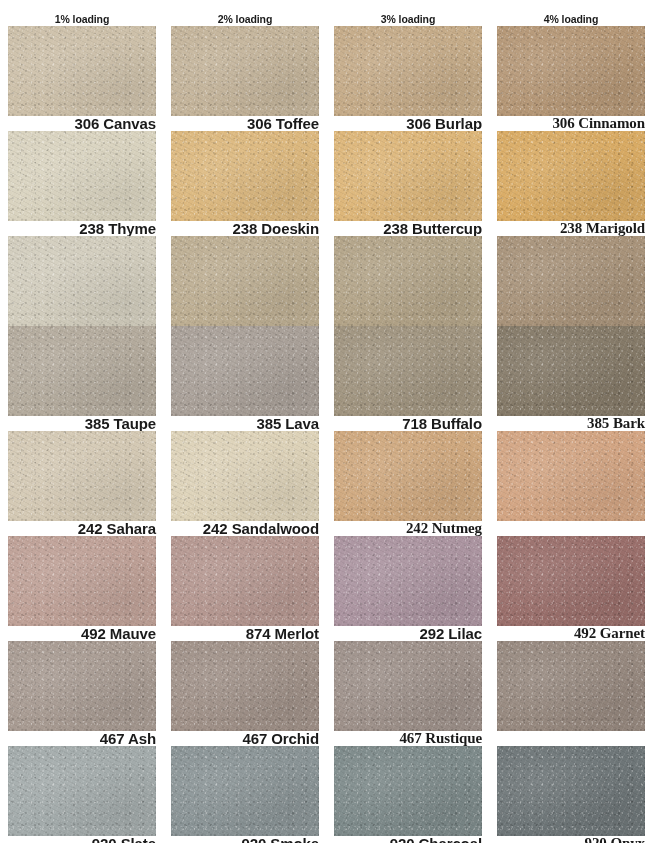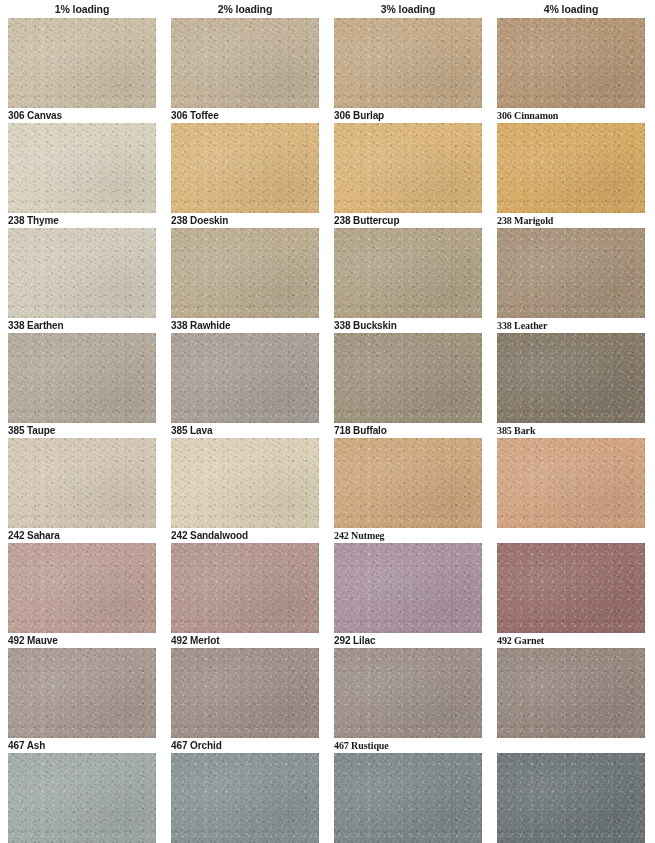--- a/index.html
+++ b/index.html
@@ -12,22 +12,22 @@
   }
   #sheet{
     position:relative;
     width:655px;height:843px;
     box-sizing:border-box;
     padding:0 8px;
   }
   .header-row{
     display:flex;
     width:639px;
-    height:18px;
-    align-items:center;
+    height:26px;
+    align-items:flex-end;
   }
   .header-cell{
     width:148px;
     margin-right:15px;
     text-align:center;
     font-size:10.5px;
     font-weight:bold;
     color:#1a1a1a;
     letter-spacing:-0.1px;
     line-height:14px;
@@ -85,22 +85,22 @@
 
   .label-row{
     display:flex;
     width:639px;
     height:15px;
     align-items:center;
   }
   .label-cell{
     width:148px;
     margin-right:15px;
-    text-align:left;
-    font-size:10px;
+    text-align:right;
+    font-size:15px;
     font-weight:bold;
     color:#1a1a1a;
     letter-spacing:-0.1px;
     line-height:15px;
     white-space:nowrap;
   }
   .label-cell:last-child{margin-right:0;font-family:Liberation Serif, serif;}
 </style>
 </head>
 <body>
@@ -162,26 +162,20 @@
         <div class="swatch-cell">
           <div class="swatch-chip" style="background-color: rgb(189, 174, 146);"></div>
         </div>
         <div class="swatch-cell">
           <div class="swatch-chip" style="background-color: rgb(179, 164, 136);"></div>
         </div>
         <div class="swatch-cell">
           <div class="swatch-chip" style="background-color: rgb(168, 147, 122);"></div>
         </div>
       </div>
-      <div class="label-row">
-        <div class="label-cell">338 Earthen</div>
-        <div class="label-cell">338 Rawhide</div>
-        <div class="label-cell">338 Buckskin</div>
-        <div class="label-cell">338 Leather</div>
-      </div>
       <div class="swatch-row">
         <div class="swatch-cell">
           <div class="swatch-chip" style="background-color: rgb(180, 171, 157);"></div>
         </div>
         <div class="swatch-cell">
           <div class="swatch-chip" style="background-color: rgb(169, 160, 152);"></div>
         </div>
         <div class="swatch-cell">
           <div class="swatch-chip" style="background-color: rgb(160, 148, 127);"></div>
         </div>
@@ -223,21 +217,21 @@
         </div>
         <div class="swatch-cell">
           <div class="swatch-chip" style="background-color: rgb(171, 148, 160);"></div>
         </div>
         <div class="swatch-cell">
           <div class="swatch-chip" style="background-color: rgb(154, 111, 107);"></div>
         </div>
       </div>
       <div class="label-row">
         <div class="label-cell">492 Mauve</div>
-        <div class="label-cell">492 Merlot</div>
+        <div class="label-cell">874 Merlot</div>
         <div class="label-cell">292 Lilac</div>
         <div class="label-cell">492 Garnet</div>
       </div>
       <div class="swatch-row">
         <div class="swatch-cell">
           <div class="swatch-chip" style="background-color: rgb(168, 155, 146);"></div>
         </div>
         <div class="swatch-cell">
           <div class="swatch-chip" style="background-color: rgb(160, 145, 136);"></div>
         </div>

